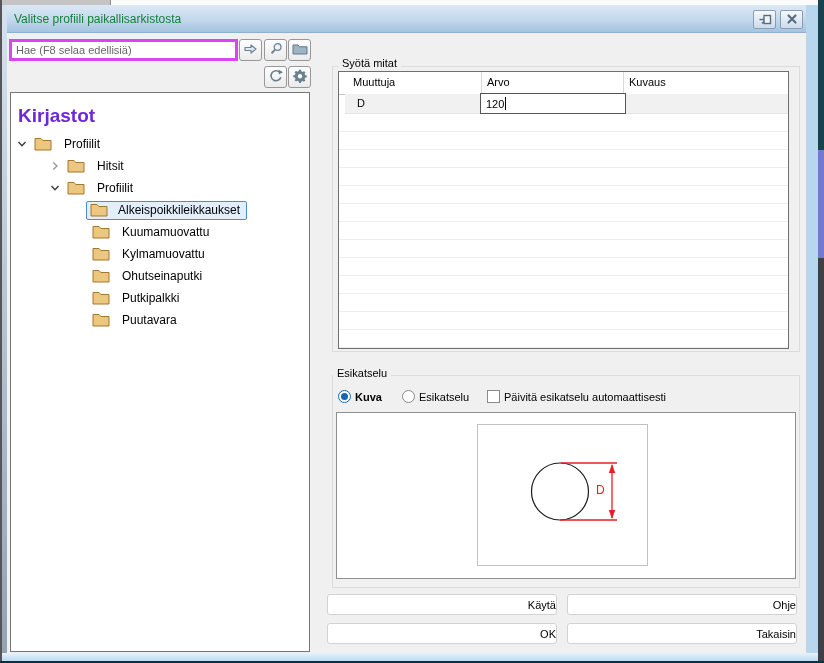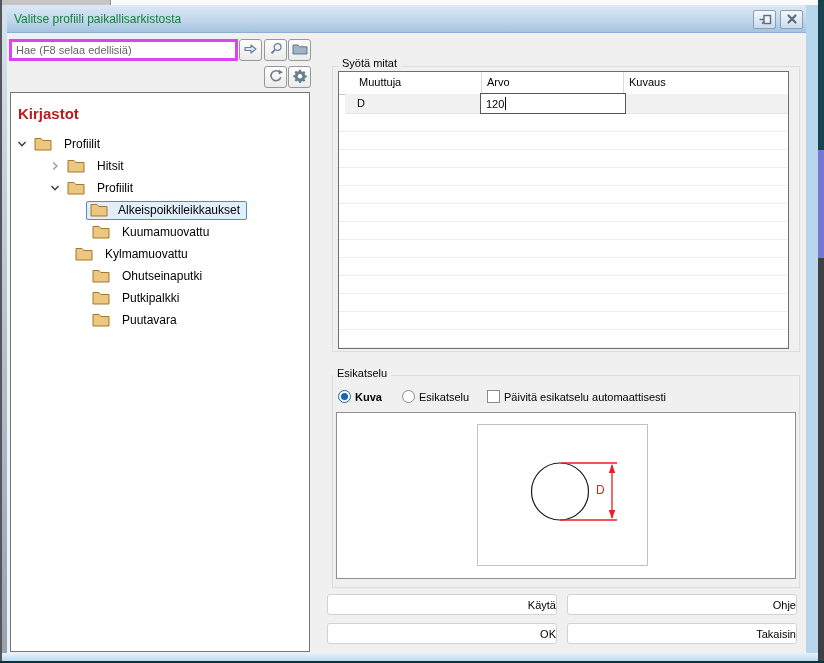--- a/index.html
+++ b/index.html
@@ -31,42 +31,42 @@
   .search-input::placeholder{color:#666;opacity:1;}
   .tool-btn{width:23px;height:22px;border:1px solid #979797;border-radius:3px;background:linear-gradient(#fefefe,#ebebeb);display:flex;align-items:center;justify-content:center;box-sizing:border-box;cursor:pointer;}
   .tb-go{left:239px;top:39px;}
   .tb-search{left:264px;top:39px;}
   .tb-folder{left:288px;top:39px;}
   .tb-refresh{left:264px;top:66px;}
   .tb-gear{left:288px;top:66px;}
 
   
   .tree-panel{left:10px;top:92px;width:300px;height:560px;background:#fff;border:1px solid #757575;box-sizing:border-box;}
-  .lib-header{left:18px;top:105px;font-size:15px;font-weight:bold;color:#b91c1c;}
+  .lib-header{left:18px;top:105px;font-size:19px;font-weight:bold;color:#6d28d9;}
   .tree{left:11px;top:133px;width:297px;}
   .trow{height:22px;display:flex;align-items:center;cursor:default;}
   .chev{width:12px;height:12px;flex:0 0 12px;margin-right:6px;display:flex;align-items:center;justify-content:center;}
   .folder{width:18px;height:14px;flex:0 0 18px;margin-right:12px;}
   .tlabel{font-size:12px;white-space:nowrap;}
   .sel-wrap{display:flex;align-items:center;background:#e1eefb;border:1px solid #4a8fcb;border-radius:2px;padding:1px 6px 2px 3px;}
   .sel-wrap .folder{margin-right:10px;}
 
   
   .groupbox{border:1px solid #dcdcdc;box-sizing:border-box;}
   .gb-dims{left:332px;top:66px;width:468px;height:286px;}
   .gb-prev{left:332px;top:375px;width:468px;height:213px;}
   .gb-label{background:#f0f0f0;padding:0 4px;font-size:11px;}
   .gbl-dims{left:338px;top:57px;}
   .gbl-prev{left:333px;top:367px;}
 
   
   .dtable{left:338px;top:71px;width:451px;height:278px;background:#fff;border:1px solid #6f6f6f;box-sizing:border-box;overflow:hidden;}
   .dtable .thead{position:absolute;left:0;top:0;width:449px;height:22px;border-bottom:1px solid #c6c6c6;background:#fff;}
   .hcell{position:absolute;top:4px;font-size:11px;color:#000;}
-  .hc0{left:20px;} .hc1{left:148px;} .hc2{left:290px;}
+  .hc0{left:14px;} .hc1{left:148px;} .hc2{left:290px;}
   .hline{position:absolute;top:0;width:1px;height:22px;background:#d9d9d9;}
   .vline{position:absolute;top:22px;width:1px;height:254px;background:#e6e6e6;}
   .vl1{left:142px;} .vl2{left:284px;}
   .drow{position:absolute;left:6px;top:22px;width:443px;height:19px;background:#f1f1f1;border-bottom:1px solid #e6e6e6;}
   .drow .vcell{position:absolute;left:12px;top:3px;font-size:11px;}
   .erows{position:absolute;left:0;top:42px;width:449px;height:234px;background:repeating-linear-gradient(to bottom,#fff 0 17px,#eeeeee 17px 18px);}
   .edit-cell{position:absolute;left:141px;top:21px;width:146px;height:21px;border:1px solid #555;background:#fff;box-sizing:border-box;display:flex;align-items:center;padding-left:5px;font-size:11px;}
   .caret{display:inline-block;width:1px;height:13px;background:#000;margin-left:1px;}
 
   
@@ -213,21 +213,21 @@
         <span class="tlabel">Alkeispoikkileikkaukset</span>
       </span>
     </div>
 
     <div class="trow" style="padding-left:81px">
       <span class="folder"><svg width="18" height="14" viewBox="0 0 18 14">
             <path d="M1 13 V1.5 h6 l1.8 2 H17 V13 z" fill="#ebc77f" stroke="#a5762e"></path>
           </svg></span>
       <span class="tlabel">Kuumamuovattu</span>
     </div>
-    <div class="trow" style="padding-left:64px">
+    <div class="trow" style="padding-left:81px">
       <span class="folder"><svg width="18" height="14" viewBox="0 0 18 14">
             <path d="M1 13 V1.5 h6 l1.8 2 H17 V13 z" fill="#ebc77f" stroke="#a5762e"></path>
           </svg></span>
       <span class="tlabel">Kylmamuovattu</span>
     </div>
     <div class="trow" style="padding-left:81px">
       <span class="folder"><svg width="18" height="14" viewBox="0 0 18 14">
             <path d="M1 13 V1.5 h6 l1.8 2 H17 V13 z" fill="#ebc77f" stroke="#a5762e"></path>
           </svg></span>
       <span class="tlabel">Ohutseinaputki</span>

